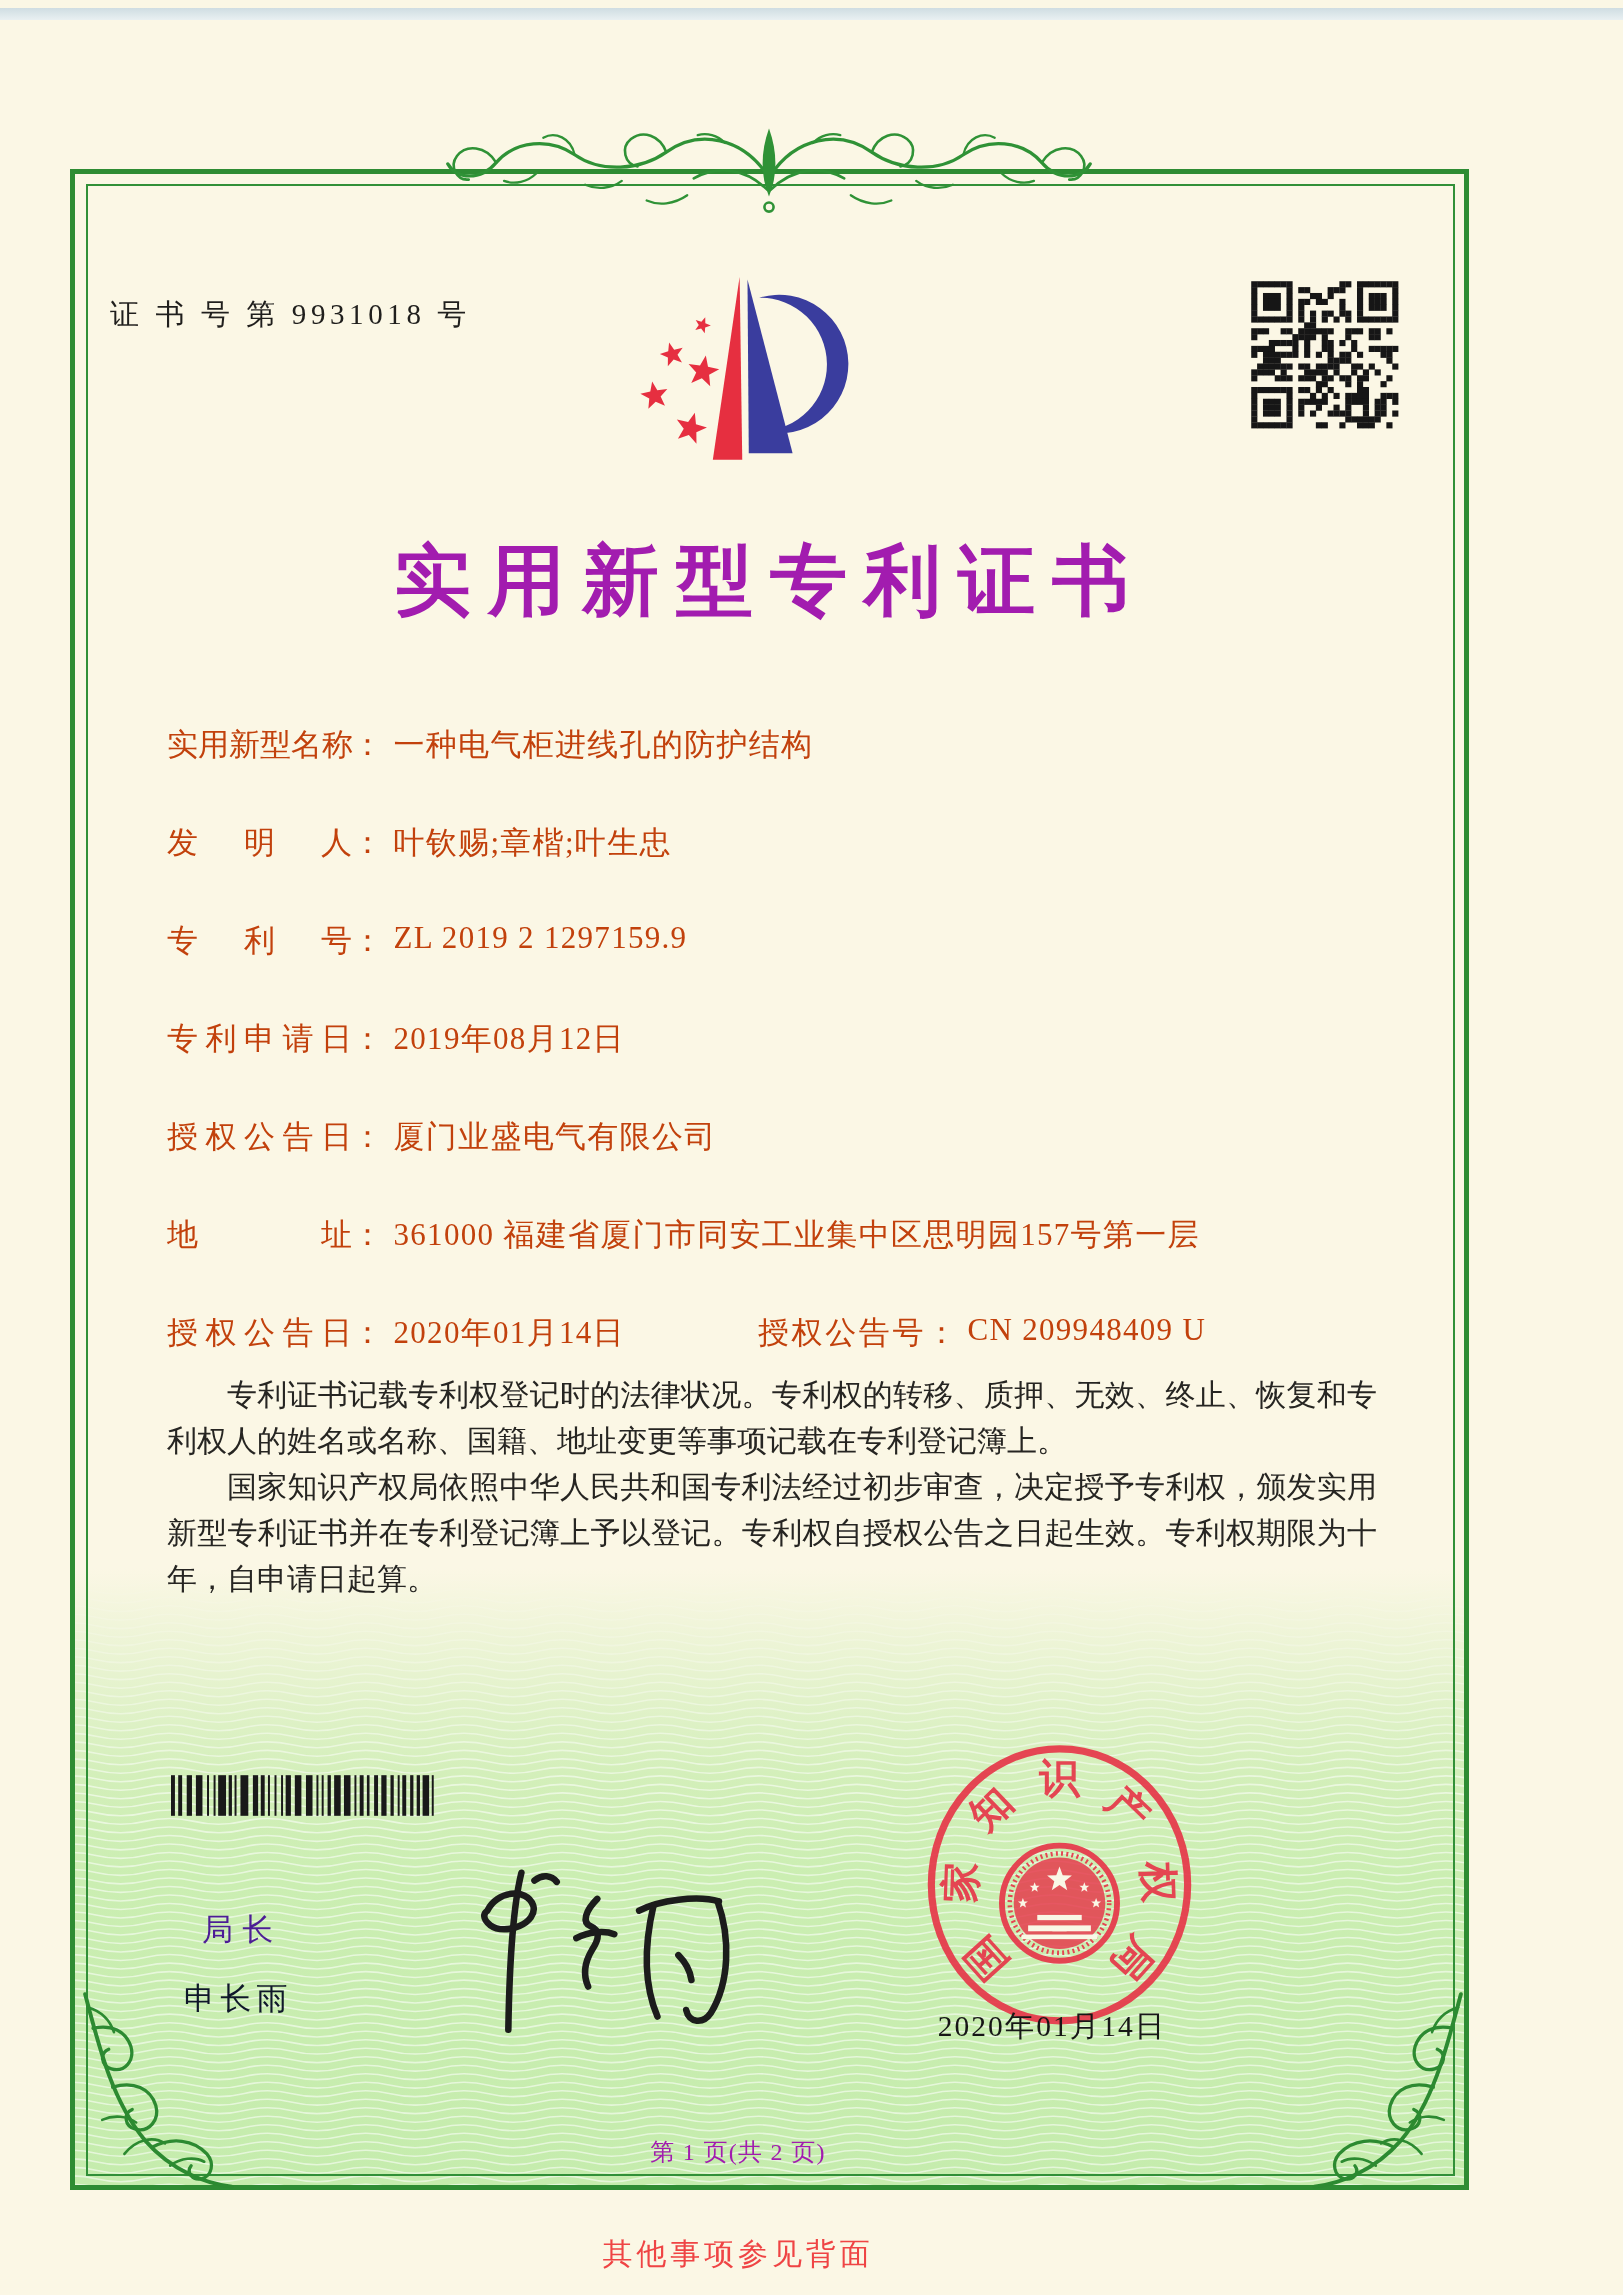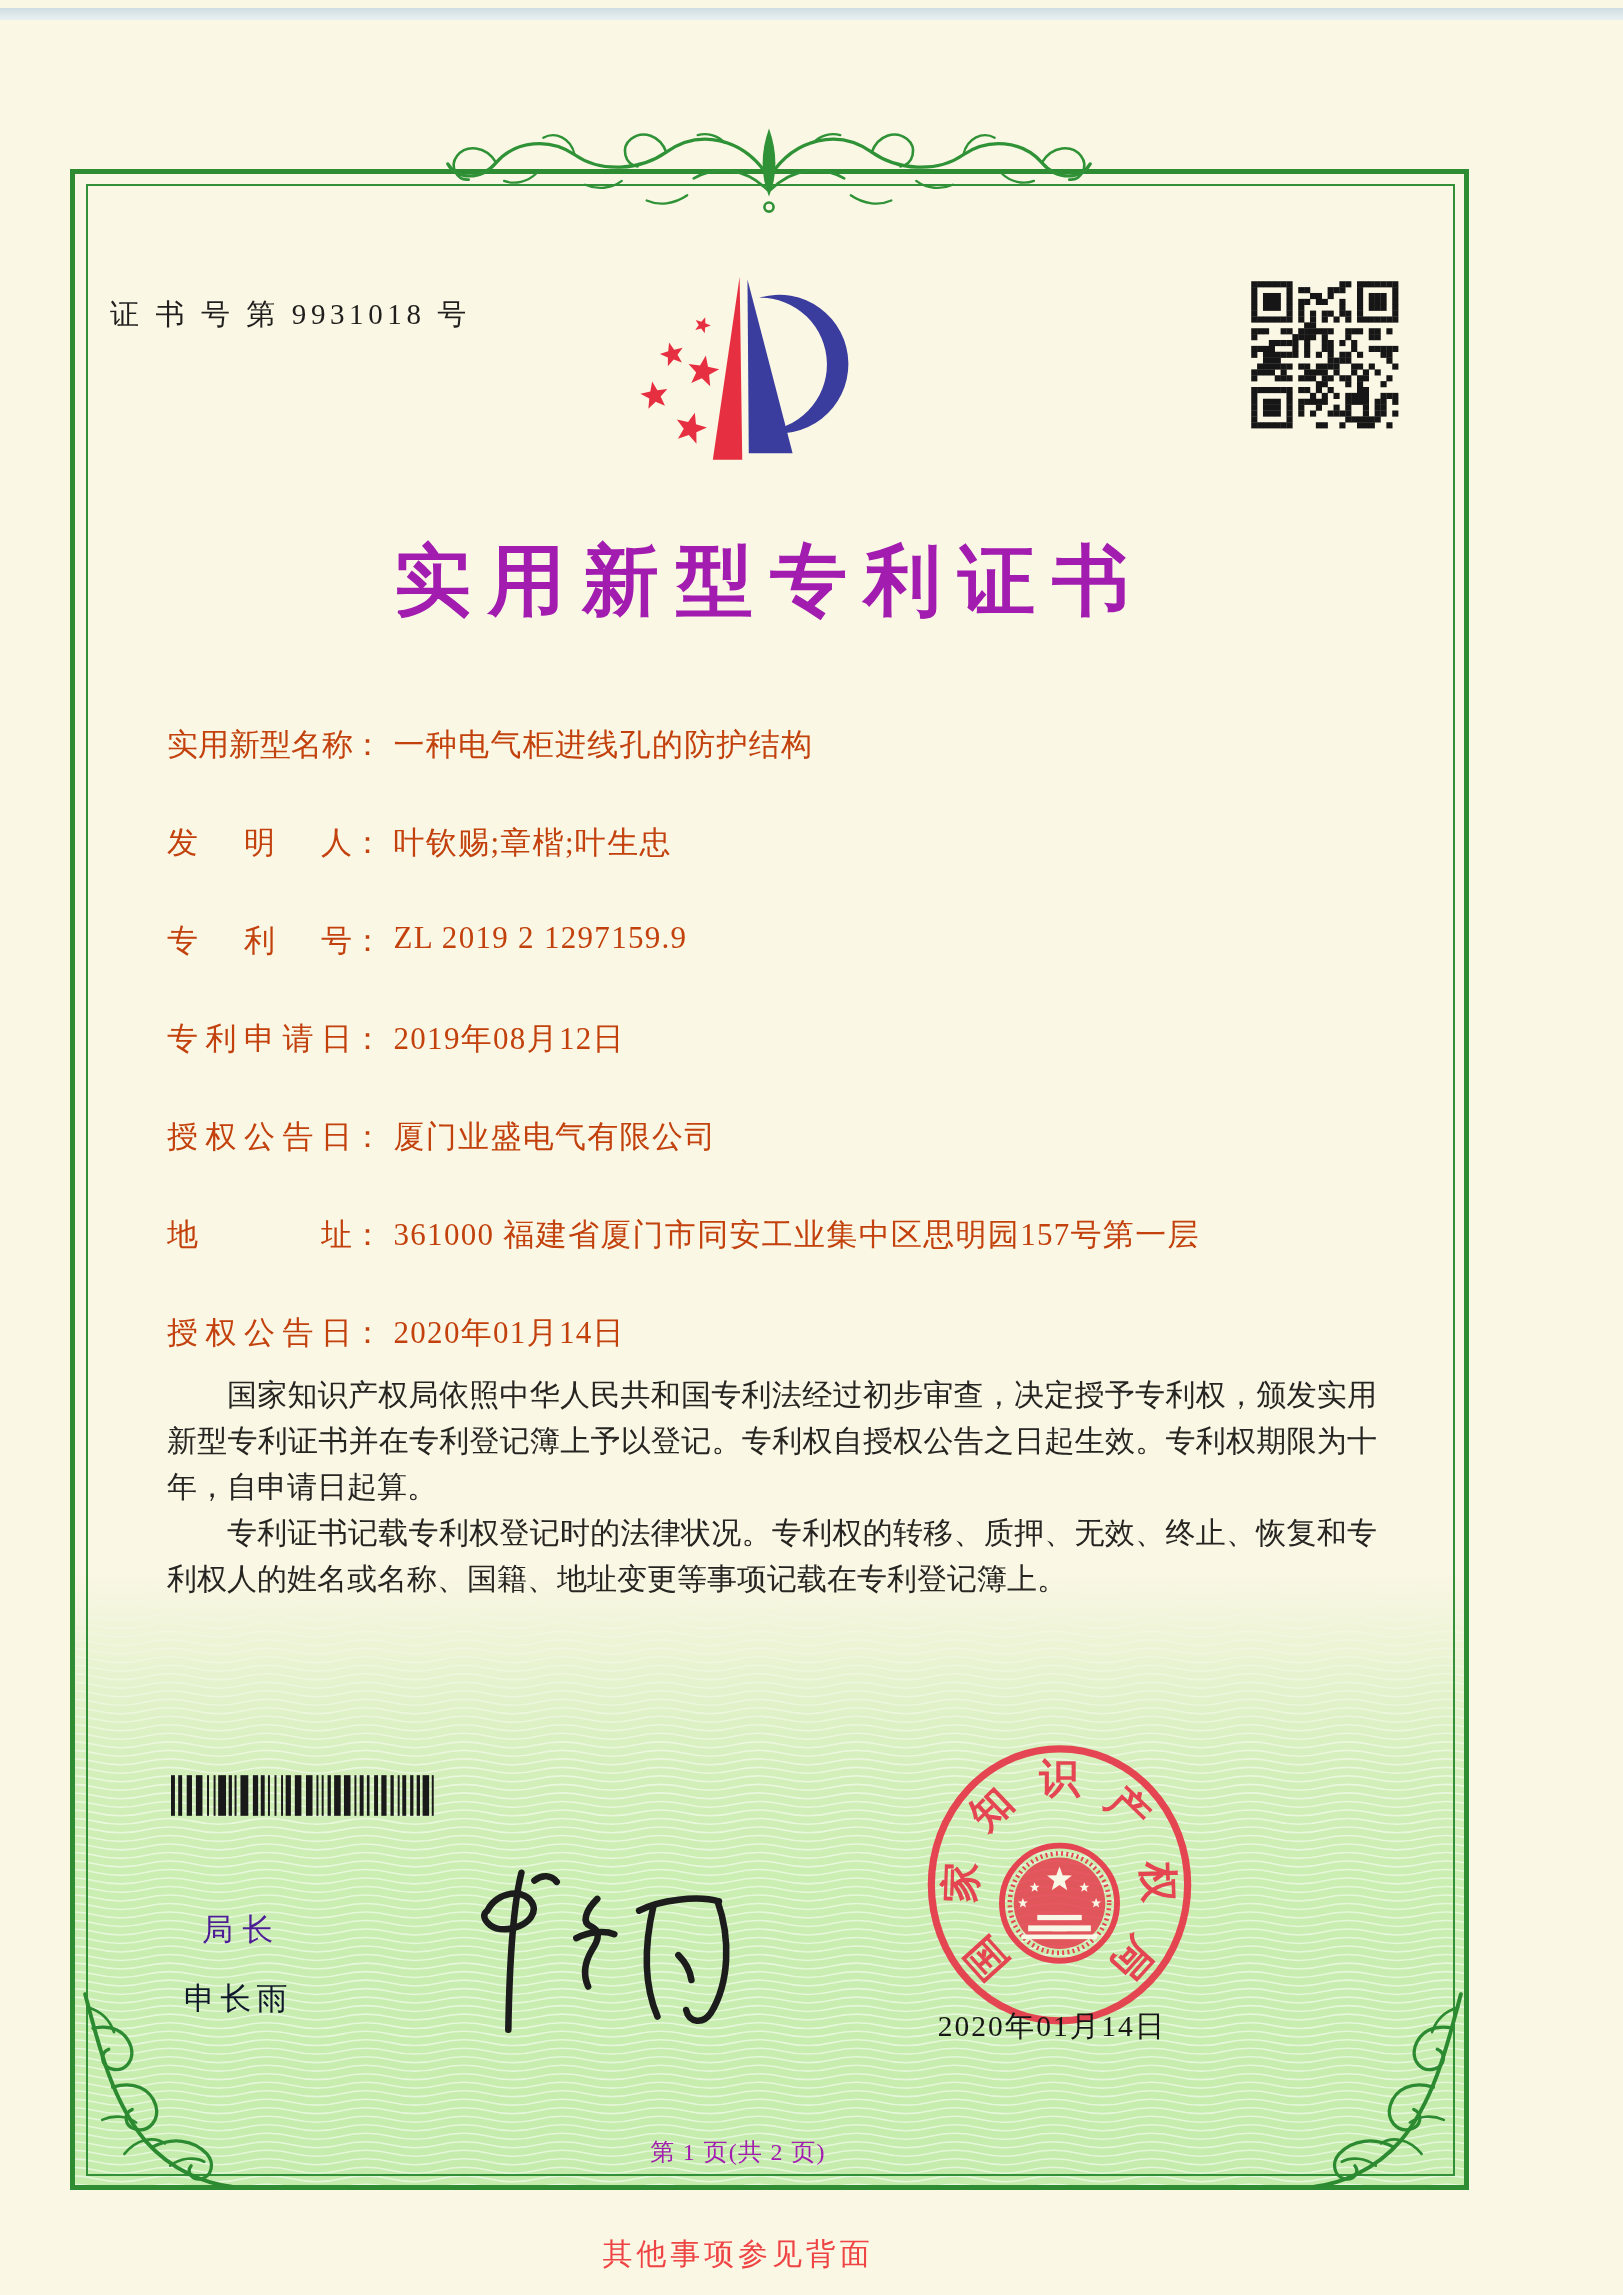--- a/index.html
+++ b/index.html
@@ -501,25 +501,28 @@
 </div>
 <div class="abs fieldrow" style="top:1116px;">
   <span class="flabel">授权公告日</span><span class="fcolon">：</span><span class="fvalue">厦门业盛电气有限公司</span>
 </div>
 <div class="abs fieldrow" style="top:1214px;">
   <span class="flabel">地址</span><span class="fcolon">：</span><span class="fvalue">361000 福建省厦门市同安工业集中区思明园157号第一层</span>
 </div>
 
 <div class="abs fieldrow" style="top:1312px;">
   <span class="flabel">授权公告日</span><span class="fcolon">：</span><span class="fvalue">2020年01月14日</span>
+  <span class="grant2">
+    <span class="glabel">授权公告号</span><span>：</span><span class="fvalue">CN 209948409 U</span>
+  </span>
 </div>
 
 <div class="abs paras">
+  <p>专利证书记载专利权登记时的法律状况。专利权的转移、质押、无效、终止、恢复和专利权人的姓名或名称、国籍、地址变更等事项记载在专利登记簿上。</p>
   <p>国家知识产权局依照中华人民共和国专利法经过初步审查，决定授予专利权，颁发实用新型专利证书并在专利登记簿上予以登记。专利权自授权公告之日起生效。专利权期限为十年，自申请日起算。</p>
-  <p>专利证书记载专利权登记时的法律状况。专利权的转移、质押、无效、终止、恢复和专利权人的姓名或名称、国籍、地址变更等事项记载在专利登记簿上。</p>
 </div>
 
 <svg id="barcode-svg" class="abs" style="left:171px;top:1775px;" width="266" height="41" viewBox="0 0 406 62">
     <rect x="0" y="0" width="6" height="62" fill="#191919"></rect>
     <rect x="11" y="0" width="6" height="62" fill="#191919"></rect>
     <rect x="24" y="0" width="8" height="62" fill="#191919"></rect>
     <rect x="38" y="0" width="10" height="62" fill="#191919"></rect>
     <rect x="55" y="0" width="3" height="62" fill="#191919"></rect>
     <rect x="65" y="0" width="3" height="62" fill="#191919"></rect>
     <rect x="72" y="0" width="12" height="62" fill="#191919"></rect>

